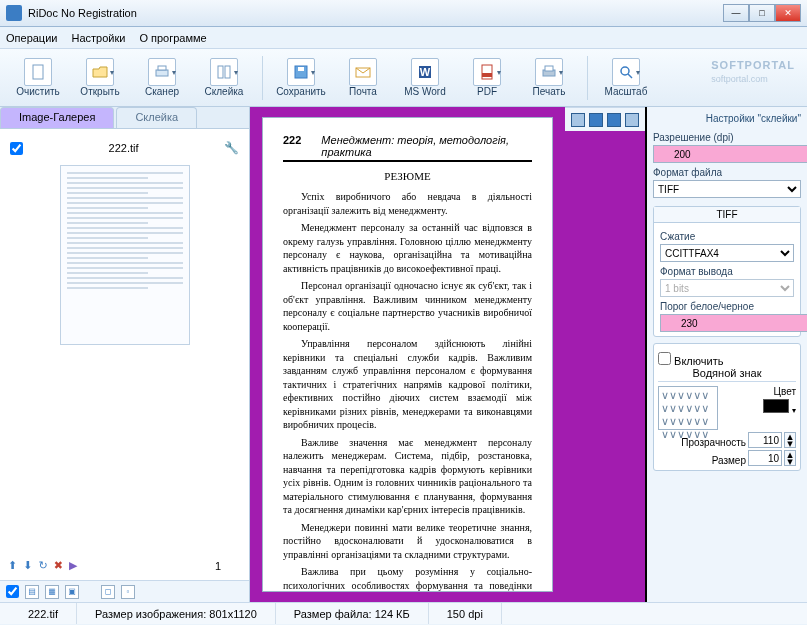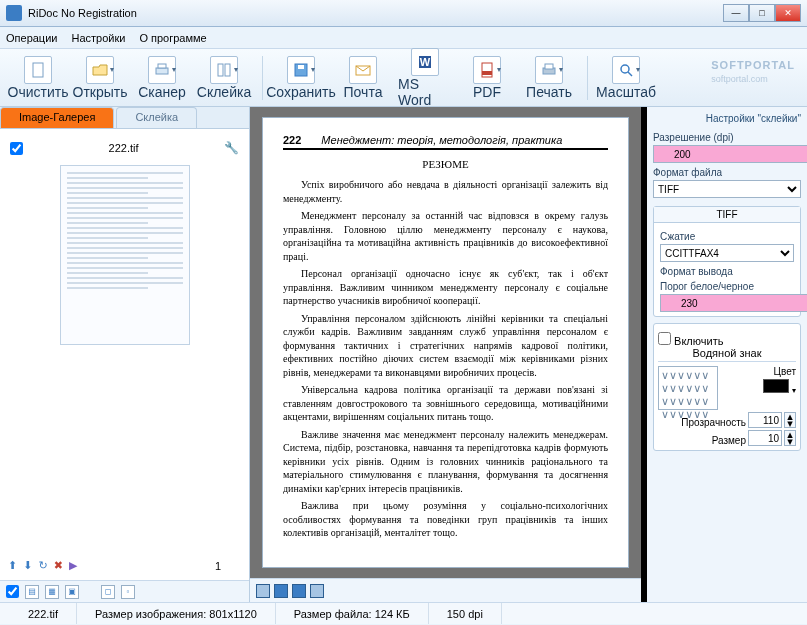--- a/index.html
+++ b/index.html
@@ -12,45 +12,45 @@
 .titlebar .winbtn { width:26px; height:18px; border:1px solid #8aa5c2; background:linear-gradient(#f0f6fc,#d4e4f3); display:flex; align-items:center; justify-content:center; font-size:9px;}
 .titlebar .winbtn.close { background:linear-gradient(#f58a82,#d9372a); color:#fff; }
 
 .menubar { height:22px; display:flex; align-items:center; padding: 0 6px; gap:14px; background:#eaf3fb; border-bottom:1px solid #c8d9eb; }
 .menubar span { cursor:default; }
 
 .toolbar { height:58px; background:linear-gradient(#f6fbff,#e3eef8); border-bottom:1px solid #b9cee2; display:flex; align-items:center; padding: 2px 8px; gap:2px; position:relative;}
 .toolbar .btn { width:60px; display:flex; flex-direction:column; align-items:center; justify-content:center; padding:2px 2px; border:1px solid transparent; border-radius:3px; }
 .toolbar .btn .icon-sq { width:28px; height:28px; border:1px solid #a8c1da; background:#fff; border-radius:2px; display:flex; align-items:center; justify-content:center;}
 .toolbar .btn .icon-sq svg { width:16px; height:16px; }
-.toolbar .btn .lbl { margin-top:0; font-size:14px; color:#1d3b5a; }
+.toolbar .btn .lbl { margin-top:0; font-size:10px; color:#1d3b5a; }
 .toolbar .btn .combo { display:flex; align-items:center; }
 .toolbar .btn .caret { font-size:8px; color:#4b6b8b; margin-left:-4px;}
 .toolbar .divider { width:1px; height:44px; background:#c4d7e8; margin:0 6px; }
 .watermark { position:absolute; right:12px; top:4px; font-size:18px; font-weight:700; color:#a9c1d8; letter-spacing:1px; }
 .watermark small{ display:block; font-size:9px; font-weight:400; color:#b6cadd; letter-spacing:0;}
 
 .content { display:flex; height: calc(625px - 28px - 22px - 58px - 22px); }
 
 .left-pane { width:250px; border-right:1px solid #b9cee2; display:flex; flex-direction:column; background:#fff; }
 .tabs { display:flex; height:22px; background:#e3eef8; border-bottom:1px solid #b9cee2; }
-.tab { padding:3px 18px; border:1px solid #b9cee2; border-bottom:none; background:#f97316; border-radius:4px 4px 0 0; margin-right:2px;}
+.tab { padding:3px 18px; border:1px solid #b9cee2; border-bottom:none; background:#c4b5fd; border-radius:4px 4px 0 0; margin-right:2px;}
 .tab.inactive { background:#e3eef8; color:#5b7691;}
 .thumb-area { flex:1; background:#fff; position:relative; padding:8px; }
 .thumb-head { display:flex; align-items:center; gap:8px; padding:4px 2px; }
 .thumb-head input[type=checkbox]{ }
 .thumb-head .fname { flex:1; text-align:center; }
 .thumb-head .wrench { color:#3b7dc4; font-size:12px;}
 .thumb { margin:6px auto 0; width:130px; height:180px; border:1px solid #c0d2e4; background:#fafcff; padding:6px; }
 .thumb .tline{ height:2px; background:#d0dce8; margin-bottom:3px; }
 .thumb .tline.short{ width:70%; }
 .page-tools { position:absolute; bottom:8px; left:8px; right:8px; display:flex; align-items:center; gap:6px; }
 .page-tools .pn { margin-left:auto; padding-right:20px;}
 
-.center-pane { flex:1; background:#737373; display:flex; flex-direction:column; border-right:6px solid #000000;}
+.center-pane { flex:1; background:#a21caf; display:flex; flex-direction:row; border-right:2px solid #000000;}
 .doc-wrap { flex:1; overflow:hidden; padding:10px 12px; }
 .doc-page { background:#fff; border:1px solid #9eb4c9; height:100%; padding:16px 20px; overflow:hidden; font-family: "Times New Roman", serif;}
 .doc-page .doc-hdr{ border-bottom:2px solid #000; padding-bottom:2px; margin-bottom:8px; display:flex; gap:20px; font-size:10px;}
 .doc-page .doc-hdr .pg{ font-weight:700;}
 .doc-page .doc-hdr .t{ font-style:italic;}
 .doc-page h4 { text-align:center; font-weight:400; font-size:11px; margin-bottom:8px; font-family:"Times New Roman",serif; }
 .doc-page p { font-size:10px; line-height:1.35; text-align:justify; text-indent:18px; margin-bottom:4px; font-family:"Times New Roman",serif; }
 .center-bar { height:24px; border-top:1px solid #c8d9eb; background:#eef5fc; display:flex; align-items:center; padding:0 6px; gap:4px;}
 .center-bar .sq{ width:14px; height:14px; background:#3b7dc4; border:1px solid #2b5d90;}
 .center-bar .sq.light{ background:#a6c5e4;}
@@ -285,22 +285,22 @@
       <div class="doc-page">
         <div class="doc-hdr">
           <span class="pg">222</span>
           <span class="t">Менеджмент: теорія, методологія, практика</span>
         </div>
         <h4>РЕЗЮМЕ</h4>
         <p>Успіх виробничого або невдача в діяльності організації залежить від менеджменту.</p>
         <p>Менеджмент персоналу за останній час відповзся в окрему галузь управління. Головною ціллю менеджменту персоналу є наукова, організаційна та мотиваційна активність працівників до високоефективної праці.</p>
         <p>Персонал організації одночасно існує як суб'єкт, так і об'єкт управління. Важливим чинником менеджменту персоналу є соціальне партнерство учасників виробничої кооперації.</p>
         <p>Управління персоналом здійснюють лінійні керівники та спеціальні служби кадрів. Важливим завданням служб управління персоналом є формування тактичних і стратегічних напрямів кадрової політики, ефективних постійно діючих систем взаємодії між керівниками різних рівнів, менеджерами та виконавцями виробничих процесів.</p>
-        <p>Універсальна кадрова політика організації та держави пов'язані зі ставленням довгострокового та зовнішнього середовища, мотиваційними акцентами, вирішенням соціальних питань тощо.</p>
         <p>Важливе значення має менеджмент персоналу належить менеджерам. Система, підбір, розстановка, навчання та перепідготовка кадрів формують керівники усіх рівнів. Одним із головних чинників раціонального та матеріального стимулювання є планування, формування та досягнення динаміки кар'єрних інтересів працівників.</p>
+        <p>Менеджери повинні мати велике теоретичне знання, постійно вдосконалювати й удосконалюватися в управлінні організаціями та складними структурами.</p>
         <p>Важлива при цьому розуміння у соціально-психологічних особливостях формування та поведінки груп працівників та інших колективів організацій, менталітет тощо.</p>
       </div>
     </div>
     <div class="center-bar">
       <div class="sq light"></div>
       <div class="sq"></div>
       <div class="sq"></div>
       <div class="sq light"></div>
     </div>
   </div>
@@ -317,20 +317,21 @@
     <label class="fl">Формат файла</label>
     <select><option>TIFF</option></select>
 
     <div class="subtab">
       <div class="st-head">TIFF</div>
       <div style="padding:4px 6px;">
         <label class="fl">Сжатие</label>
         <select><option>CCITTFAX4</option></select>
 
         <label class="fl">Формат вывода</label>
+        <select disabled="" style="color:#888;"><option>1 bits</option></select>
 
         <label class="fl">Порог белое/черное</label>
         <div class="row">
           <input class="txt" value="230" style="">
           <div class="dots">…</div>
         </div>
       </div>
     </div>
 
     <div class="wm-box">

